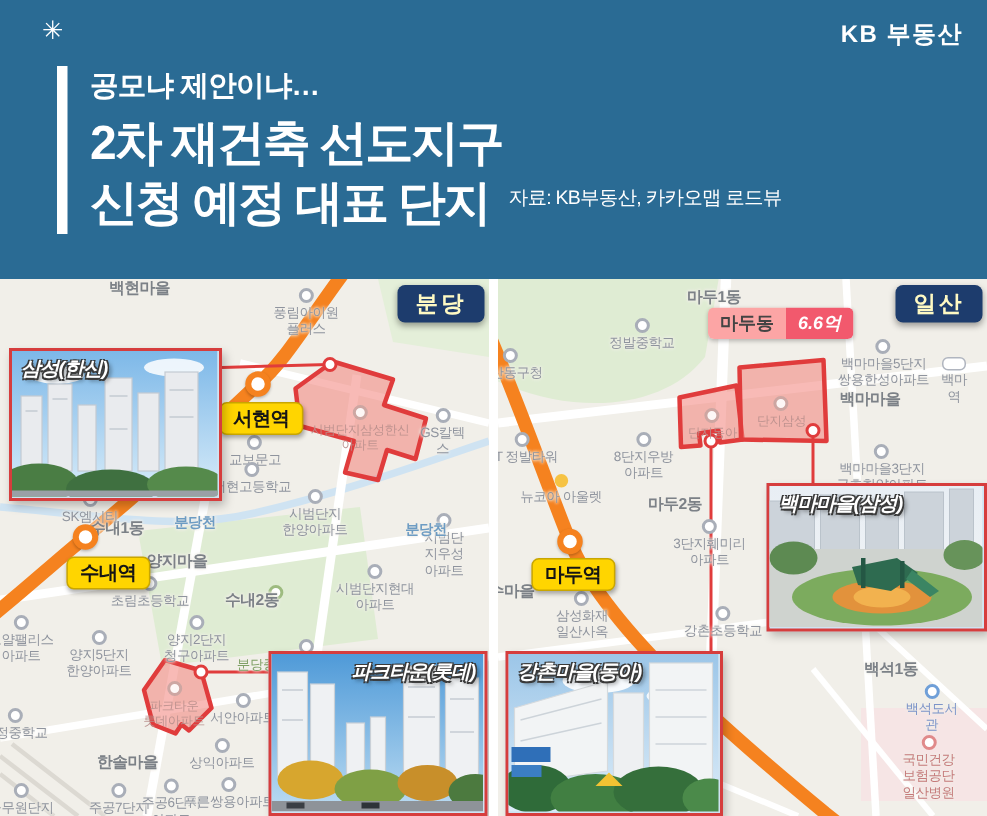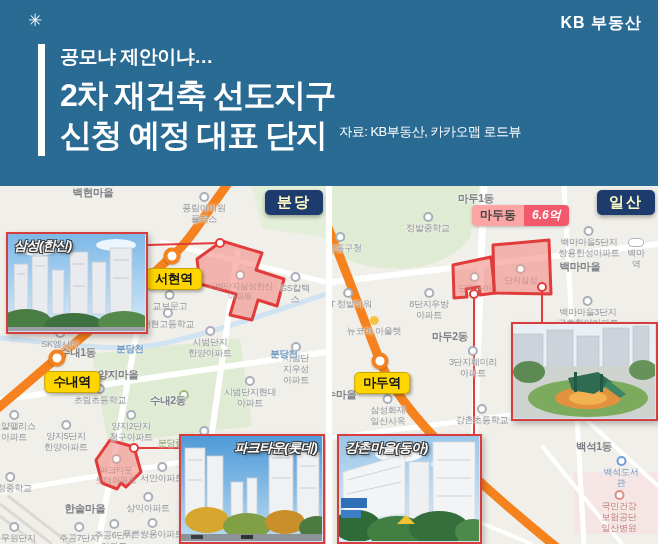--- a/index.html
+++ b/index.html
@@ -485,20 +485,21 @@
           <ellipse cx="16" cy="48" rx="16" ry="11" fill="#5d8a52"></ellipse>
           <ellipse cx="130" cy="46" rx="14" ry="10" fill="#67935a"></ellipse>
           <ellipse cx="75" cy="74" rx="60" ry="19" fill="#7cab5e"></ellipse>
           <ellipse cx="75" cy="74" rx="33" ry="11" fill="#e2923c"></ellipse>
           <ellipse cx="75" cy="74" rx="19" ry="7" fill="#f2b24f"></ellipse>
           <path d="M55,54 L85,48 L99,58 L81,70 L59,66 Z" fill="#2e6b50"></path>
           <rect x="61" y="48" width="3" height="20" fill="#245744"></rect>
           <rect x="87" y="50" width="3" height="18" fill="#245744"></rect>
           <path d="M95,56 L113,70 L107,74 L91,62 Z" fill="#3b8563"></path>
         </svg>
+        <span class="photo-label">백마마을(삼성)</span>
       </div>
 
       <div class="photo" style="left:5px;top:248px;width:145px;height:110px;">
         <svg width="140" height="105" viewBox="0 0 140 105">
           <defs>
               <linearGradient id="sky4" x1="0" y1="0" x2="0" y2="1">
             <stop offset="0" stop-color="#9cc6e8"></stop>
                 <stop offset="1" stop-color="#dcecf8"></stop>
               </linearGradient>
             </defs>

